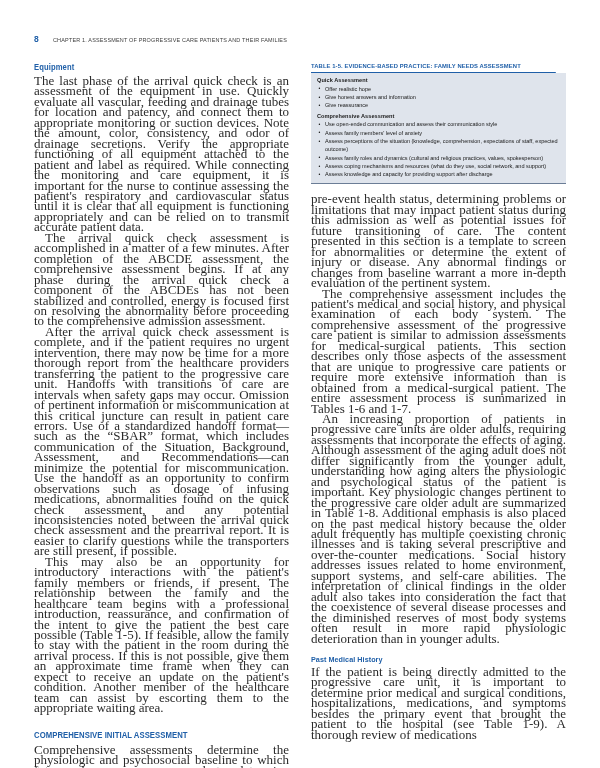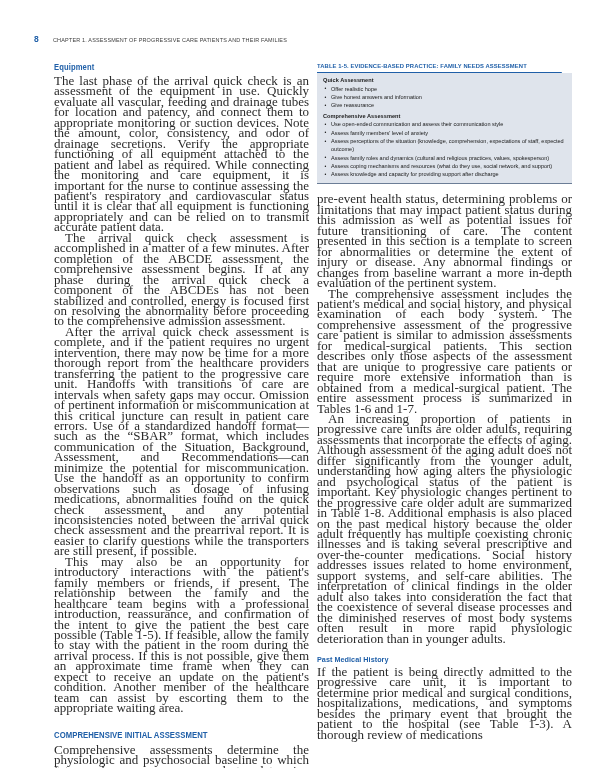--- a/index.html
+++ b/index.html
@@ -50,22 +50,21 @@
   }
 
   
   .cols {
     position: absolute;
     top: 62px;
     left: 34px;
     width: 532px;
     height: 690px;
     display: flex;
-    gap: 8px;
-    margin-left: 20px;
+    gap: 22px;
   }
   .col {
     width: 255px;
     position: relative;
   }
 
   h2.sec-head {
     font-family: "Liberation Sans", sans-serif;
     font-weight: bold;
     font-size: 8.3px;
@@ -213,17 +212,17 @@
             <li>Assess coping mechanisms and resources (what do they use, social network, and support)</li>
             <li>Assess knowledge and capacity for providing support after discharge</li>
           </ul>
         </div>
       </div>
 
       <p class="body">pre-event health status, determining problems or limitations that may impact patient status during this admission as well as potential issues for future transitioning of care. The content presented in this section is a template to screen for abnormalities or determine the extent of injury or disease. Any abnormal findings or changes from baseline warrant a more in-depth evaluation of the pertinent system.</p>
       <p class="body indent">The comprehensive assessment includes the patient's medical and social history, and physical examination of each body system. The comprehensive assessment of the progressive care patient is similar to admission assessments for medical-surgical patients. This section describes only those aspects of the assessment that are unique to progressive care patients or require more extensive information than is obtained from a medical-surgical patient. The entire assessment process is summarized in Tables 1-6 and 1-7.</p>
       <p class="body indent">An increasing proportion of patients in progressive care units are older adults, requiring assessments that incorporate the effects of aging. Although assessment of the aging adult does not differ significantly from the younger adult, understanding how aging alters the physiologic and psychological status of the patient is important. Key physiologic changes pertinent to the progressive care older adult are summarized in Table 1-8. Additional emphasis is also placed on the past medical history because the older adult frequently has multiple coexisting chronic illnesses and is taking several prescriptive and over-the-counter medications. Social history addresses issues related to home environment, support systems, and self-care abilities. The interpretation of clinical findings in the older adult also takes into consideration the fact that the coexistence of several disease processes and the diminished reserves of most body systems often result in more rapid physiologic deterioration than in younger adults.</p>
       <h3 class="sub-head spaced">Past Medical History</h3>
-      <p class="body">If the patient is being directly admitted to the progressive care unit, it is important to determine prior medical and surgical conditions, hospitalizations, medications, and symptoms besides the primary event that brought the patient to the hospital (see Table 1-3). A thorough review of medications</p>
+      <p class="body">If the patient is being directly admitted to the progressive care unit, it is important to determine prior medical and surgical conditions, hospitalizations, medications, and symptoms besides the primary event that brought the patient to the hospital (see Table 1-9). A thorough review of medications</p>
     </div>
 
   </div>
 </div>
 
 </body></html>

